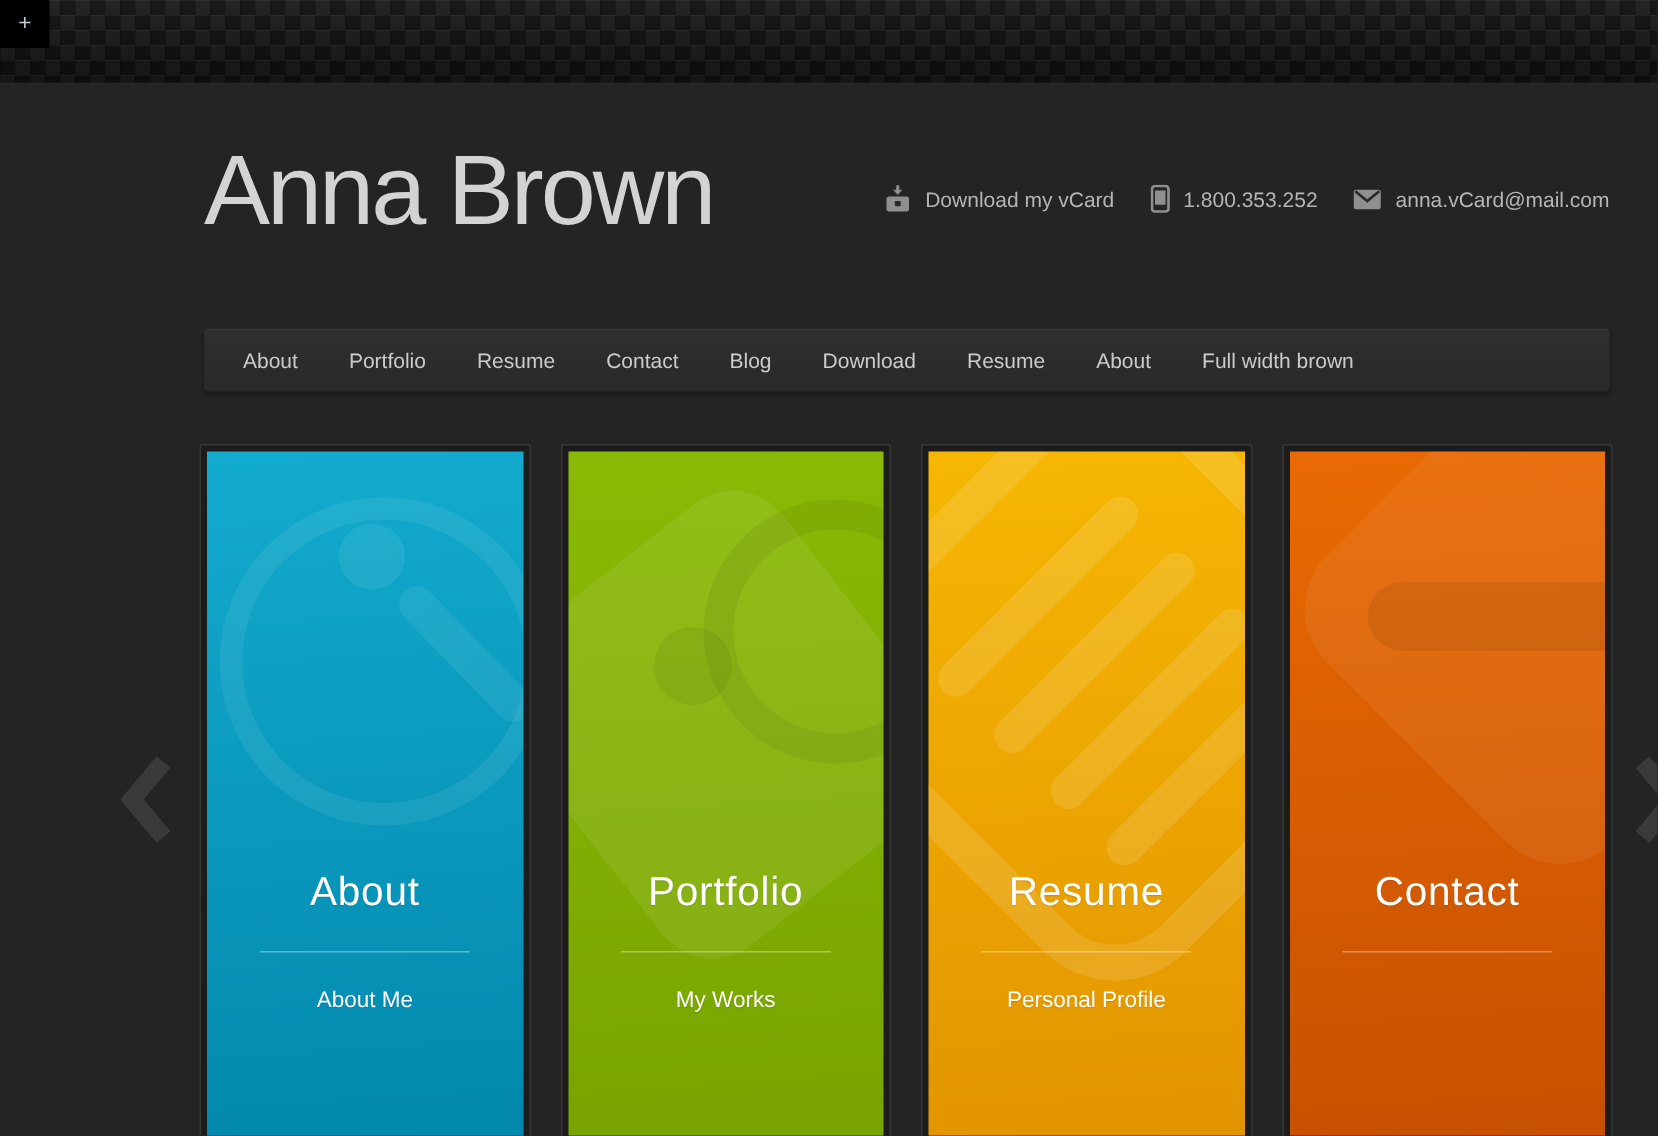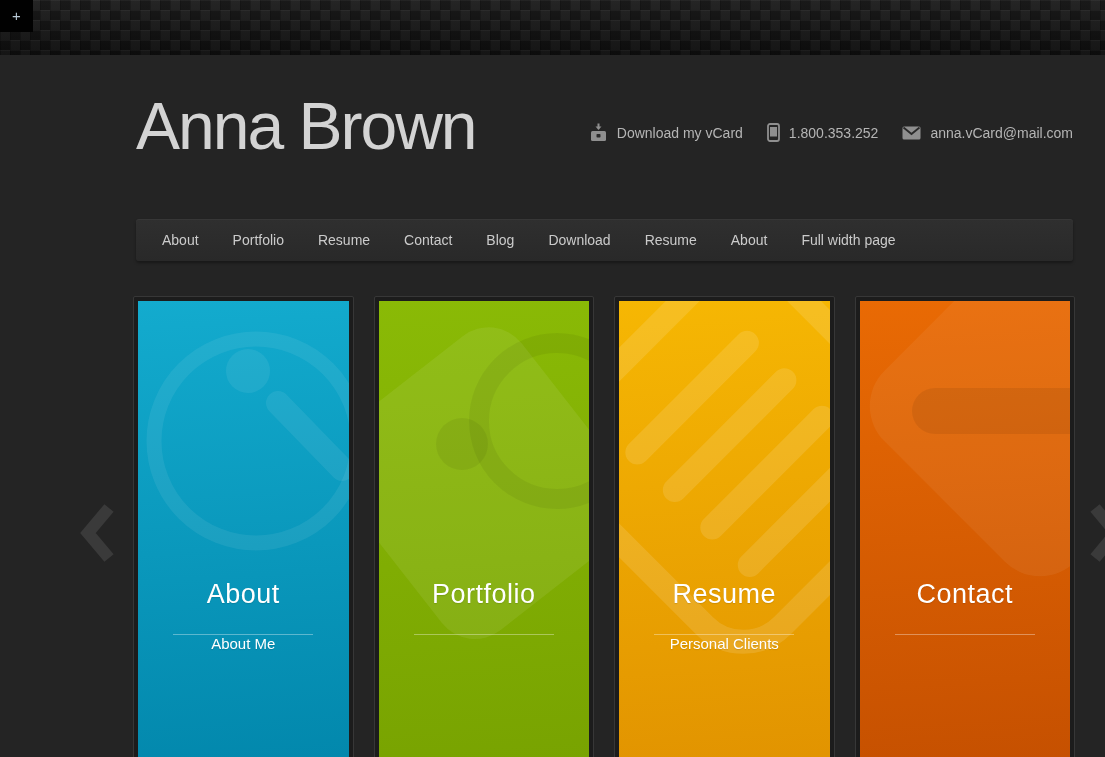--- a/index.html
+++ b/index.html
@@ -92,21 +92,21 @@
   }
   .card-title {
     font-size:27px; font-weight:300; letter-spacing:0.5px;
     text-shadow:0 1px 1px rgba(0,0,0,0.12);
   }
   .card-divider {
     width:140px; height:1px; margin:24px auto 0;
     background:rgba(255,255,255,0.35);
   }
   .card-subtitle {
-    font-size:15px; font-weight:300;
+    margin-top:23px; font-size:15px; font-weight:300;
     text-shadow:0 1px 1px rgba(0,0,0,0.12);
   }
 
   
   .carousel-arrow { position:absolute; cursor:pointer; }
   .arrow-prev { left:80px; top:503px; }
   .arrow-next { left:1088px; top:503px; }
 </style>
 </head>
 <body>
@@ -153,21 +153,21 @@
 
   <ul class="nav-bar">
     <li class="nav-item">About</li>
     <li class="nav-item">Portfolio</li>
     <li class="nav-item">Resume</li>
     <li class="nav-item">Contact</li>
     <li class="nav-item">Blog</li>
     <li class="nav-item">Download</li>
     <li class="nav-item">Resume</li>
     <li class="nav-item">About</li>
-    <li class="nav-item">Full width page</li>
+    <li class="nav-item">Full width brown</li>
   </ul>
 
   <div class="cards">
 
     <div class="card-frame">
       <div class="card" style="background: linear-gradient(176deg, rgb(19, 171, 206) 0%, rgb(0, 131, 168) 100%);">
         <svg class="card-watermark" style="left:-12px; top:0;" width="280" height="380" viewBox="0 0 280 380">
           <circle cx="130" cy="140" r="102" fill="none" stroke="rgba(255,255,255,0.07)" stroke-width="15"></circle>
           <circle cx="122" cy="70" r="22" fill="rgba(255,255,255,0.07)"></circle>
           <line x1="152" y1="102" x2="216" y2="168" stroke="rgba(255,255,255,0.07)" stroke-width="24" stroke-linecap="round"></line>
@@ -183,39 +183,40 @@
     <div class="card-frame">
       <div class="card" style="background: linear-gradient(176deg, rgb(138, 186, 6) 0%, rgb(118, 160, 0) 100%);">
         <svg class="card-watermark" style="left:-30px; top:0;" width="320" height="380" viewBox="0 0 320 380">
           <rect x="15" y="55" width="235" height="255" rx="42" transform="rotate(-38 132 182)" fill="rgba(255,255,255,0.075)"></rect>
           <circle cx="208" cy="120" r="78" fill="none" stroke="rgba(0,0,0,0.055)" stroke-width="20"></circle>
           <circle cx="113" cy="143" r="26" fill="rgba(0,0,0,0.055)"></circle>
         </svg>
         <div class="card-text">
           <div class="card-title">Portfolio</div>
           <div class="card-divider"></div>
+          <div class="card-subtitle">My Works</div>
         </div>
       </div>
     </div>
 
     <div class="card-frame">
       <div class="card" style="background: linear-gradient(176deg, rgb(246, 183, 3) 0%, rgb(223, 143, 0) 100%);">
         <svg class="card-watermark" style="left:-45px; top:-45px;" width="360" height="400" viewBox="0 0 360 400">
           <g transform="rotate(-45 180 200)">
             <rect x="25" y="40" width="300" height="300" rx="55" fill="none" stroke="rgba(255,255,255,0.12)" stroke-width="24"></rect>
             <line x1="100" y1="115" x2="255" y2="115" stroke="rgba(255,255,255,0.12)" stroke-width="24" stroke-linecap="round"></line>
             <line x1="100" y1="168" x2="255" y2="168" stroke="rgba(255,255,255,0.12)" stroke-width="24" stroke-linecap="round"></line>
             <line x1="100" y1="221" x2="255" y2="221" stroke="rgba(255,255,255,0.12)" stroke-width="24" stroke-linecap="round"></line>
             <line x1="100" y1="274" x2="255" y2="274" stroke="rgba(255,255,255,0.12)" stroke-width="24" stroke-linecap="round"></line>
           </g>
         </svg>
         <div class="card-text">
           <div class="card-title">Resume</div>
           <div class="card-divider"></div>
-          <div class="card-subtitle">Personal Clients</div>
+          <div class="card-subtitle">Personal Profile</div>
         </div>
       </div>
     </div>
 
     <div class="card-frame">
       <div class="card" style="background: linear-gradient(176deg, rgb(233, 106, 4) 0%, rgb(193, 77, 0) 100%);">
         <svg class="card-watermark" style="left:-15px; top:0;" width="340" height="380" viewBox="0 0 340 380">
           <rect x="60" y="-30" width="270" height="270" rx="50" transform="rotate(45 195 105)" fill="rgba(255,255,255,0.06)"></rect>
           <line x1="90" y1="110" x2="345" y2="110" stroke="rgba(0,0,0,0.065)" stroke-width="46" stroke-linecap="round"></line>
         </svg>

